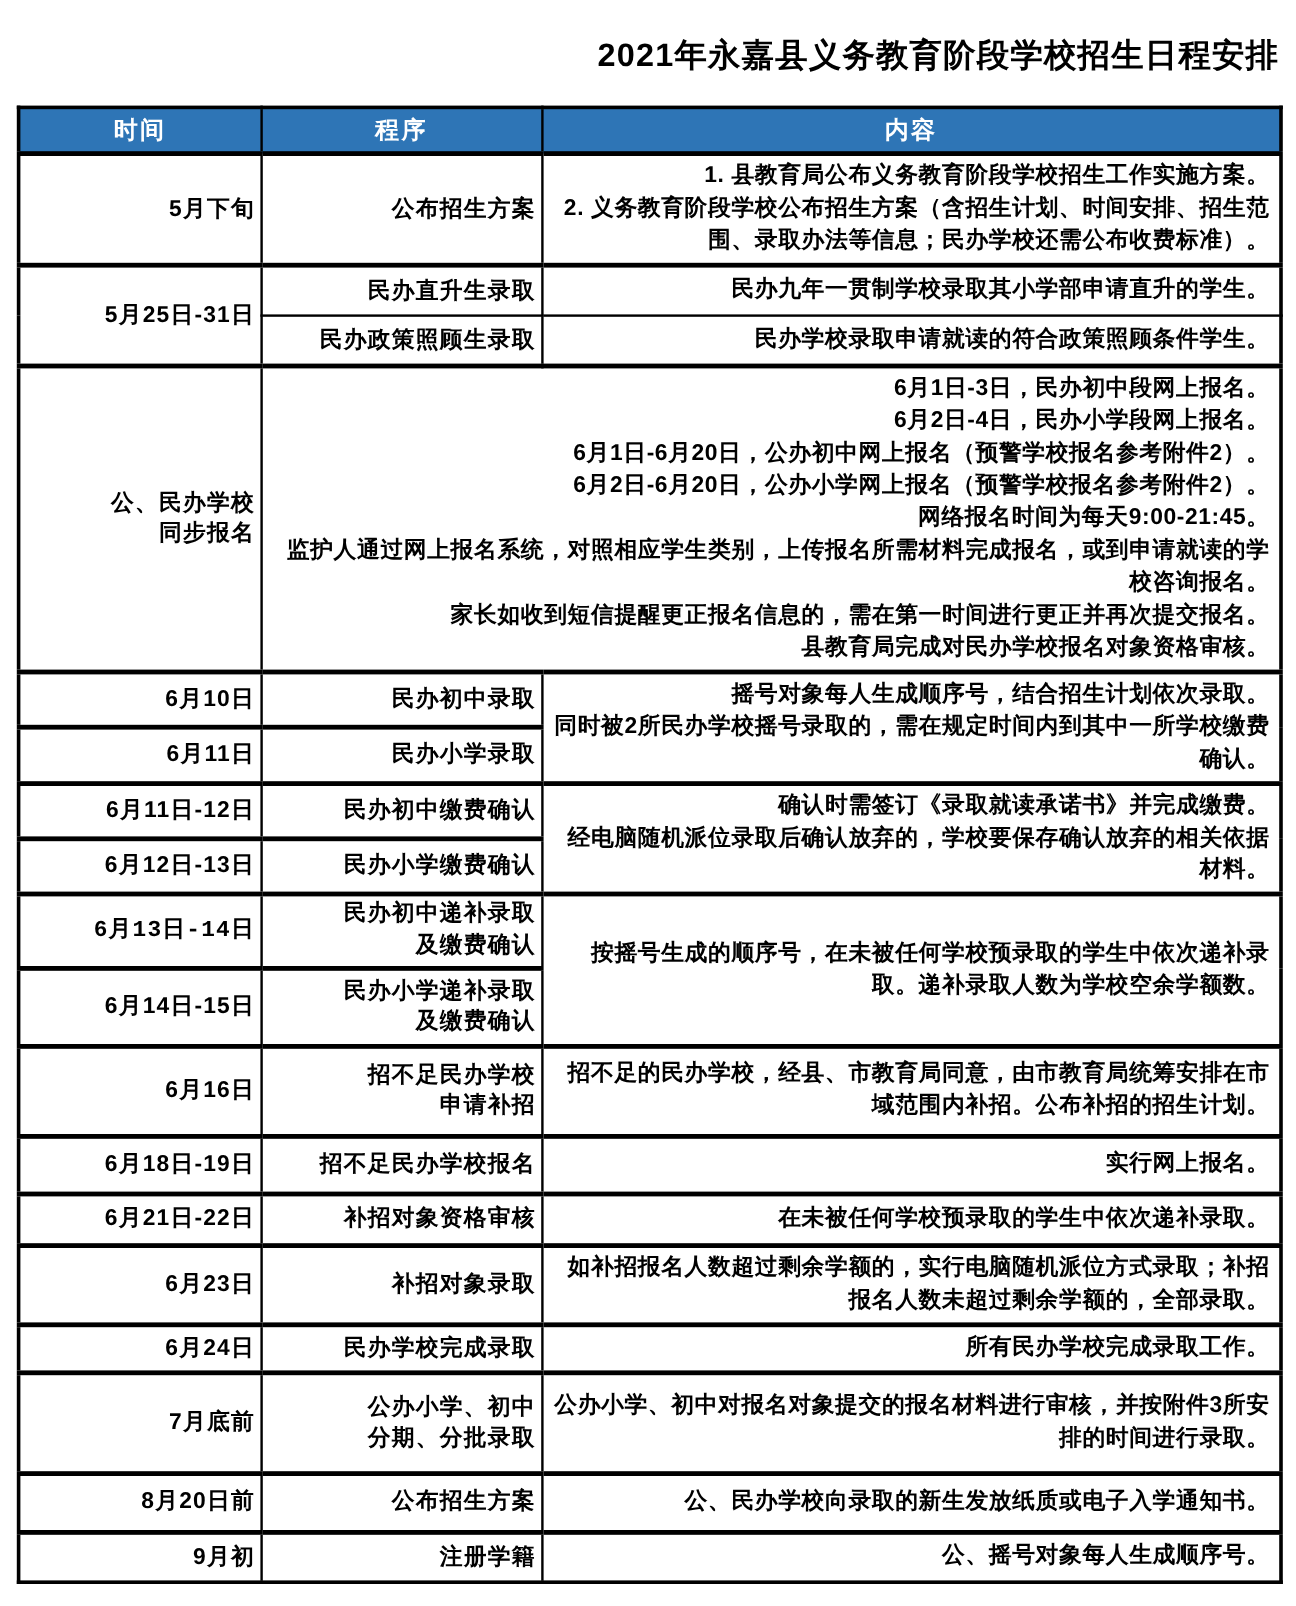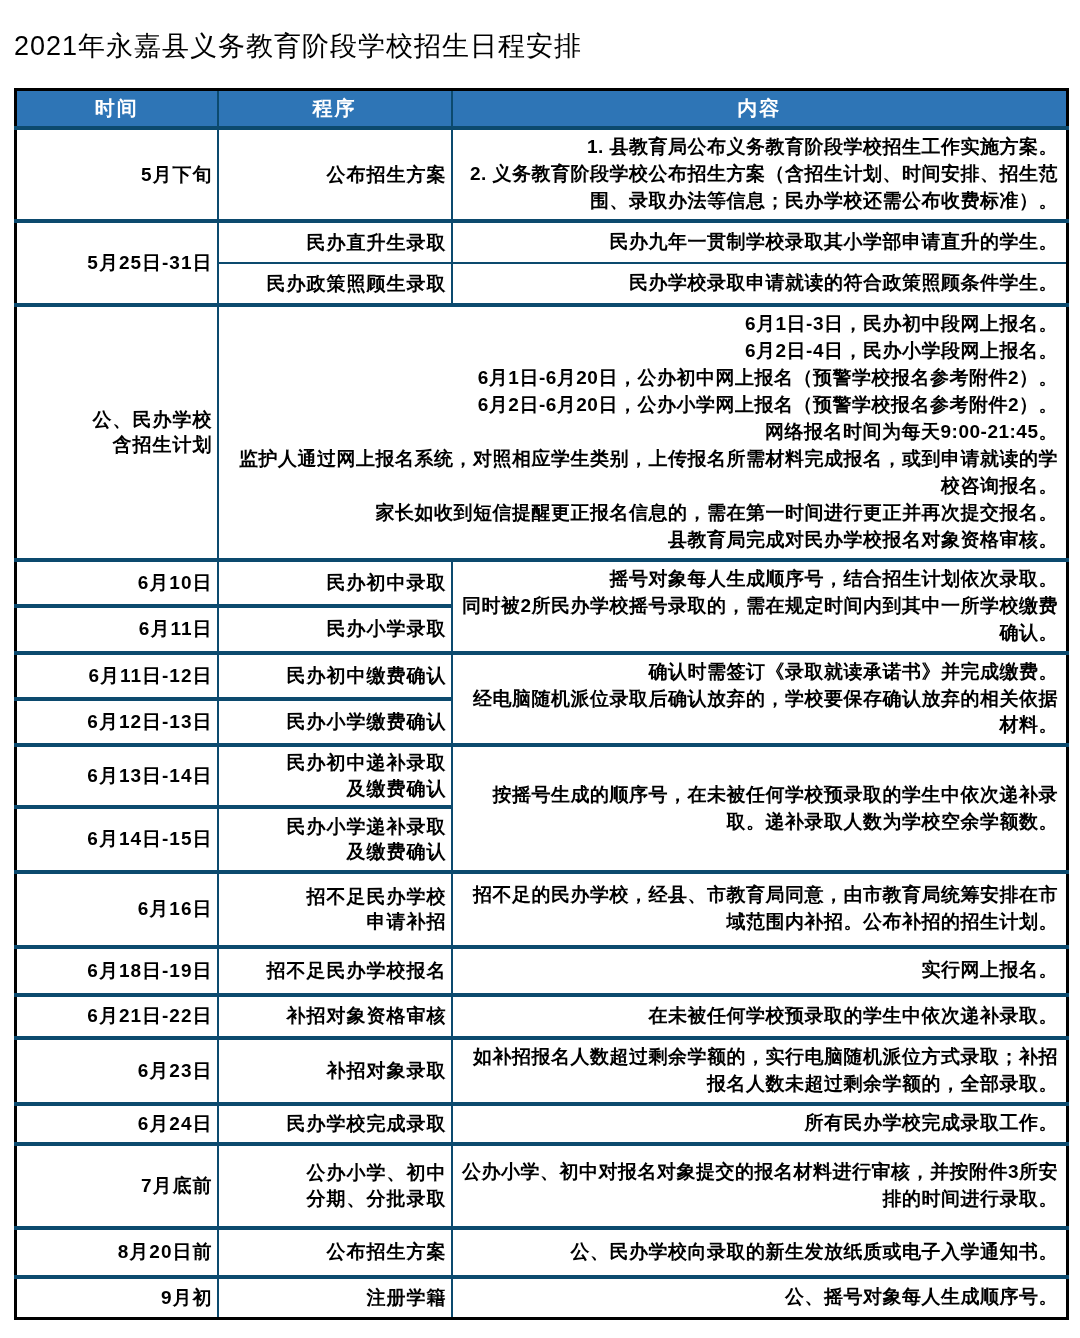--- a/index.html
+++ b/index.html
@@ -10,39 +10,39 @@
     font-family: "Liberation Sans", "DejaVu Sans", sans-serif;
   }
   .page {
     width: 1080px;
     min-height: 1338px;
     box-sizing: border-box;
     padding: 24px 14px 10px 14px;
     background: #ffffff;
   }
   .title {
-    text-align: left;
+    text-align: right;
     font-size: 27px;
-    font-weight: normal;
+    font-weight: bold;
     letter-spacing: 1px;
     margin: 4px 0 24px 0;
     color: #000000;
   }
   table.schedule {
     width: 1052px;
     margin: 0 auto;
     border-collapse: collapse;
     border: 3px solid #000000;
     table-layout: fixed;
   }
   col.c-time    { width: 202px; }
   col.c-program { width: 234px; }
   col.c-content { width: 616px; }
   th, td {
-    border: 2px solid #0c4a6e;
+    border: 2px solid #000000;
     font-size: 19px;
     font-weight: bold;
     vertical-align: middle;
     box-sizing: border-box;
   }
   th {
     background: #2E75B6;
     color: #ffffff;
     font-size: 20px;
     letter-spacing: 2px;
@@ -68,21 +68,21 @@
   tr.gs > td { border-top-width: 4px; }
   
   tr.r0  { height: 90px; }
   tr.r1  { height: 42px; }
   tr.r2  { height: 42px; }
   tr.r3  { height: 242px; }
   tr.r4  { height: 41px; margin-top: 13px; }
   tr.r5  { height: 42px; }
   tr.r6  { height: 44px; }
   tr.r7  { height: 44px; }
-  tr.r8  { height: 58px; }
+  tr.r8  { height: 58px; font-family: Liberation Mono, monospace; }
   tr.r9  { height: 65px; }
   tr.r10 { height: 75px; }
   tr.r11 { height: 48px; }
   tr.r12 { height: 43px; }
   tr.r13 { height: 44px; }
   tr.r14 { height: 40px; }
   tr.r15 { height: 84px; }
   tr.r16 { height: 49px; }
   tr.r17 { height: 42px; }
 </style>
@@ -120,21 +120,21 @@
         <td class="program">民办直升生录取</td>
         <td class="content">民办九年一贯制学校录取其小学部申请直升的学生。</td>
       </tr>
       <tr class="r2">
         <td class="program">民办政策照顾生录取</td>
         <td class="content">民办学校录取申请就读的符合政策照顾条件学生。</td>
       </tr>
 
       <tr class="r3 gs">
         <td class="time">公、民办学校
-含招生计划</td>
+同步报名</td>
         <td class="content" colspan="2">6月1日-3日，民办初中段网上报名。
 6月2日-4日，民办小学段网上报名。
 6月1日-6月20日，公办初中网上报名（预警学校报名参考附件2）。
 6月2日-6月20日，公办小学网上报名（预警学校报名参考附件2）。
 网络报名时间为每天9:00-21:45。
 监护人通过网上报名系统，对照相应学生类别，上传报名所需材料完成报名，或到申请就读的学校咨询报名。
 家长如收到短信提醒更正报名信息的，需在第一时间进行更正并再次提交报名。
 县教育局完成对民办学校报名对象资格审核。</td>
       </tr>
 

